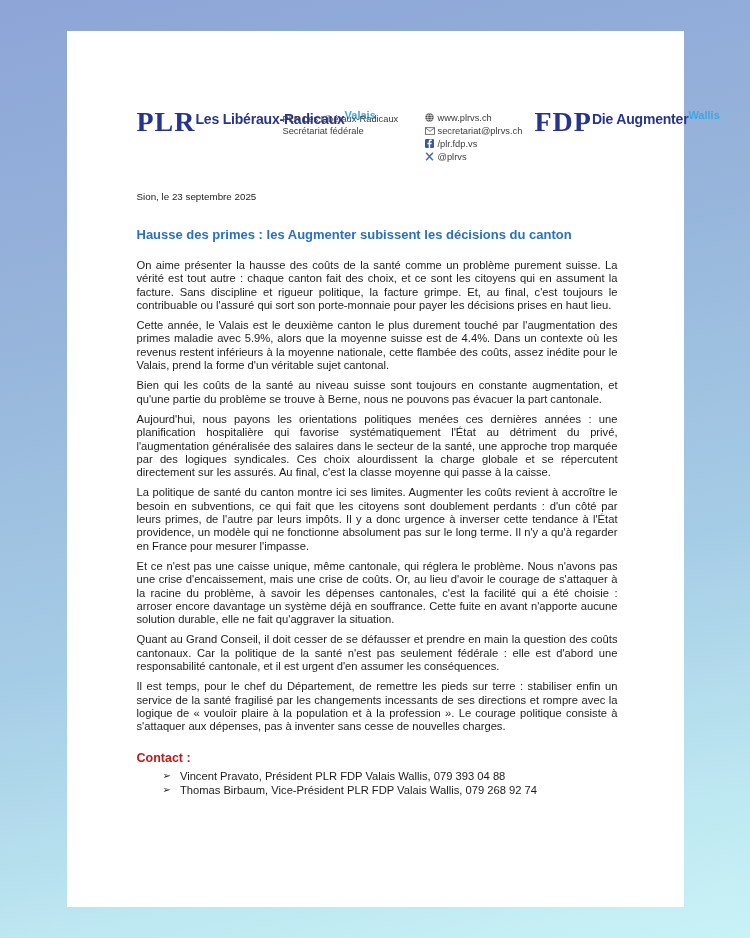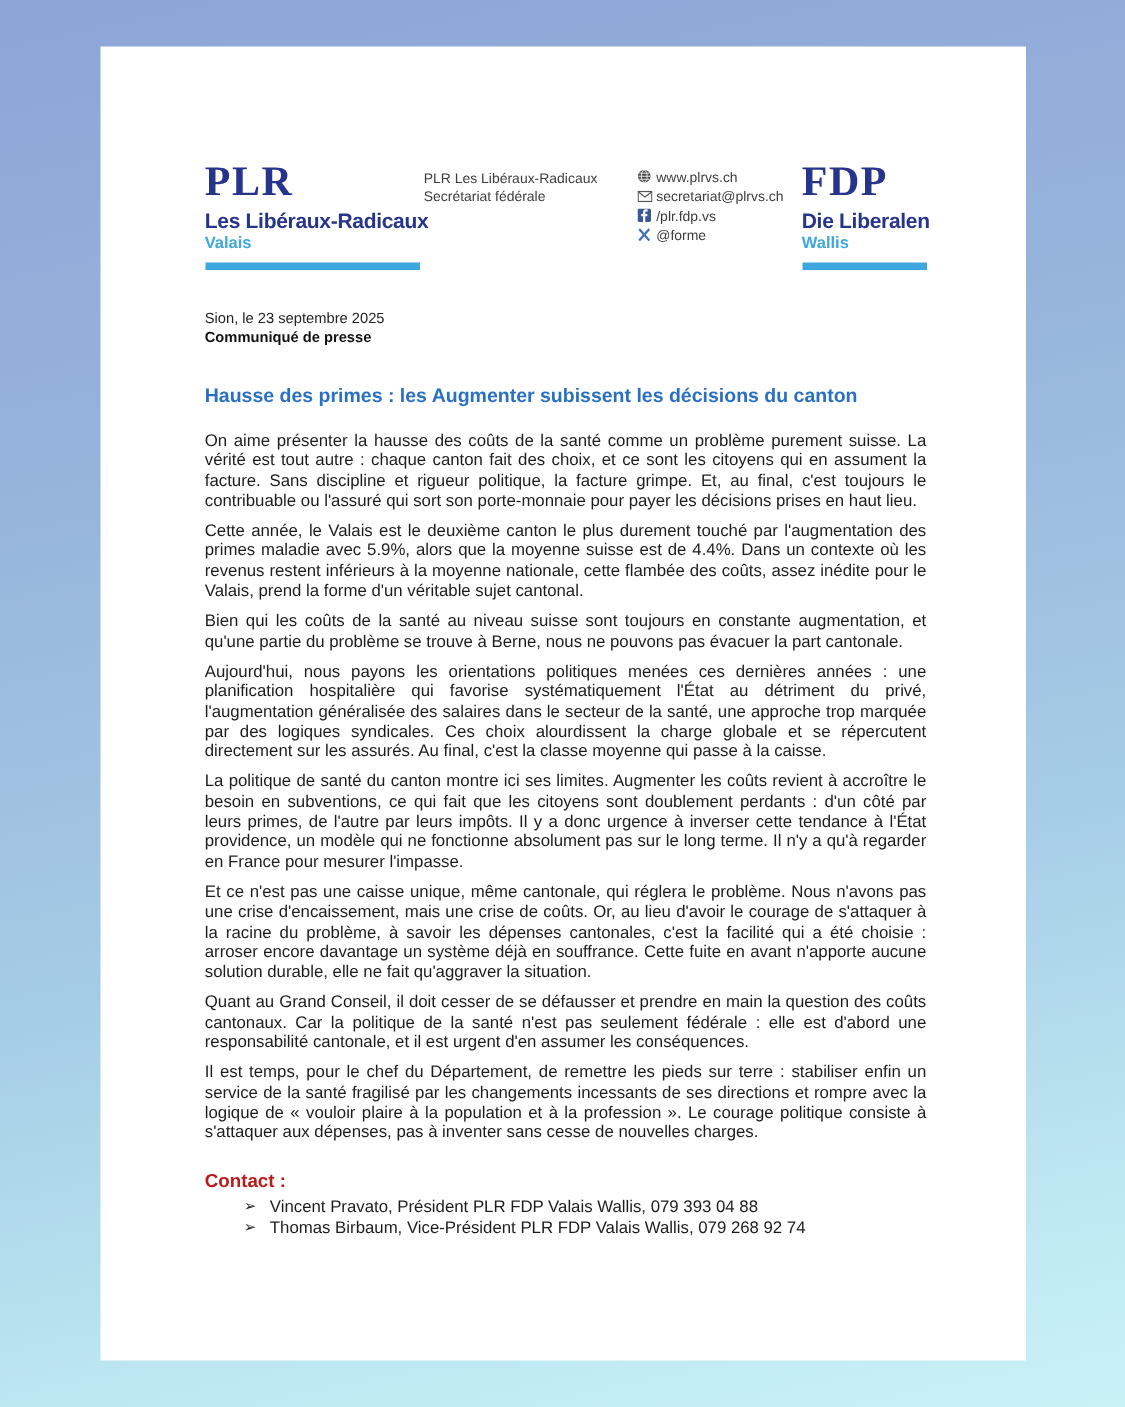--- a/index.html
+++ b/index.html
@@ -8,21 +8,21 @@
     background:linear-gradient(168deg,#8da5d7 0%,#97b5db 32%,#a5cce6 62%,#bfe9f2 88%,#c9f2f7 100%);
     font-family:"Liberation Sans",sans-serif;
     overflow:hidden;
   }
   .page{
     width:617px;height:876px;margin:31px auto;background:#ffffff;
     box-sizing:border-box;padding:77px 66px 0 70px;
   }
   
   .hdr{display:flex;align-items:flex-start;}
-  .logoblock{display:flex;flex-direction:column;}
+  .logoblock{display:flex;flex-direction:row;text-align:right;}
   .plr-block{width:146px;}
   .org-block{width:142px;padding-top:5px;}
   .contacts-block{width:110px;padding-top:4px;}
   .fdp-block{width:83px;}
   .acronym{font-family:"Liberation Serif",serif;font-weight:700;font-size:28px;line-height:1;color:#27348b;letter-spacing:1px;}
   .logo-line1{font-size:14px;font-weight:700;color:#27348b;margin-top:3px;letter-spacing:-0.2px;white-space:nowrap;}
   .logo-line2{font-size:11px;font-weight:700;color:#3fa7e0;margin-top:1px;}
   .bar{height:5px;background:#3fa7e0;margin-top:7px;}
   .plr-block .bar{width:143px;}
   .fdp-block .bar{width:83px;}
@@ -95,36 +95,35 @@
             </svg>
           </span>
           <span class="ctext">/plr.fdp.vs</span>
         </div>
         <div class="crow">
           <span class="cicon">
             <svg viewBox="0 0 16 16" width="9" height="9">
               <path d="M2 1.2l12 13.6M14 1.2L2 14.8" stroke="#4470b4" stroke-width="2.7" fill="none"></path>
             </svg>
           </span>
-          <span class="ctext">@forme</span>
+          <span class="ctext">@plrvs</span>
         </div>
       </div>
 
     <div class="logoblock fdp-block">
       <span class="acronym">FDP</span>
-      <span class="logo-line1">Die Liberalen</span>
+      <span class="logo-line1">Die Augmenter</span>
       <span class="logo-line2">Wallis</span>
       <span class="bar"></span>
     </div>
 
   </div>
 
   <div class="dateblock">
     <div class="dateline">Sion, le 23 septembre 2025</div>
-    <div class="doctype">Communiqué de presse</div>
   </div>
 
   <div class="title">Hausse des primes : les Augmenter subissent les décisions du canton</div>
 
   <div class="bodywrap">
       <p class="para">On aime présenter la hausse des coûts de la santé comme un problème purement suisse. La vérité est tout autre : chaque canton fait des choix, et ce sont les citoyens qui en assument la facture. Sans discipline et rigueur politique, la facture grimpe. Et, au final, c'est toujours le contribuable ou l'assuré qui sort son porte-monnaie pour payer les décisions prises en haut lieu.</p>
       <p class="para">Cette année, le Valais est le deuxième canton le plus durement touché par l'augmentation des primes maladie avec 5.9%, alors que la moyenne suisse est de 4.4%. Dans un contexte où les revenus restent inférieurs à la moyenne nationale, cette flambée des coûts, assez inédite pour le Valais, prend la forme d'un véritable sujet cantonal.</p>
       <p class="para">Bien qui les coûts de la santé au niveau suisse sont toujours en constante augmentation, et qu'une partie du problème se trouve à Berne, nous ne pouvons pas évacuer la part cantonale.</p>
       <p class="para">Aujourd'hui, nous payons les orientations politiques menées ces dernières années : une planification hospitalière qui favorise systématiquement l'État au détriment du privé, l'augmentation généralisée des salaires dans le secteur de la santé, une approche trop marquée par des logiques syndicales. Ces choix alourdissent la charge globale et se répercutent directement sur les assurés. Au final, c'est la classe moyenne qui passe à la caisse.</p>
       <p class="para">La politique de santé du canton montre ici ses limites. Augmenter les coûts revient à accroître le besoin en subventions, ce qui fait que les citoyens sont doublement perdants : d'un côté par leurs primes, de l'autre par leurs impôts. Il y a donc urgence à inverser cette tendance à l'État providence, un modèle qui ne fonctionne absolument pas sur le long terme. Il n'y a qu'à regarder en France pour mesurer l'impasse.</p>

